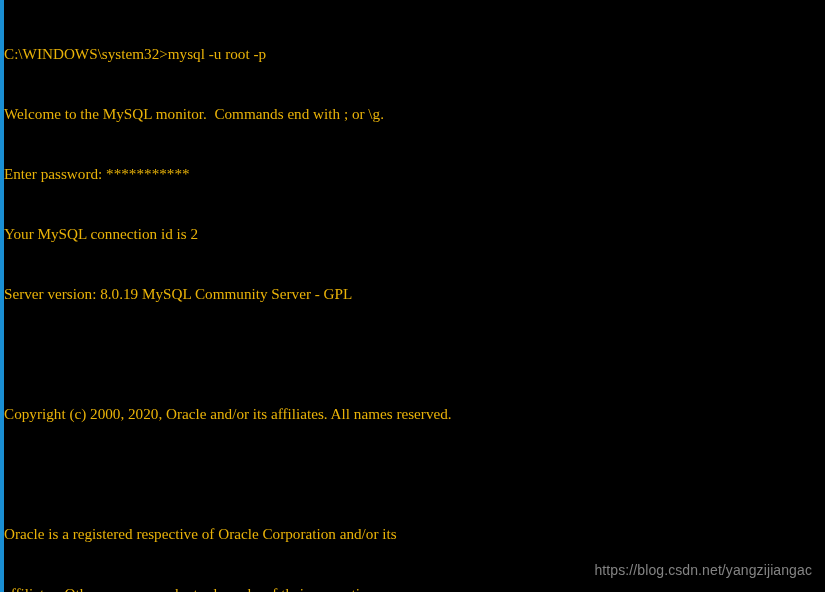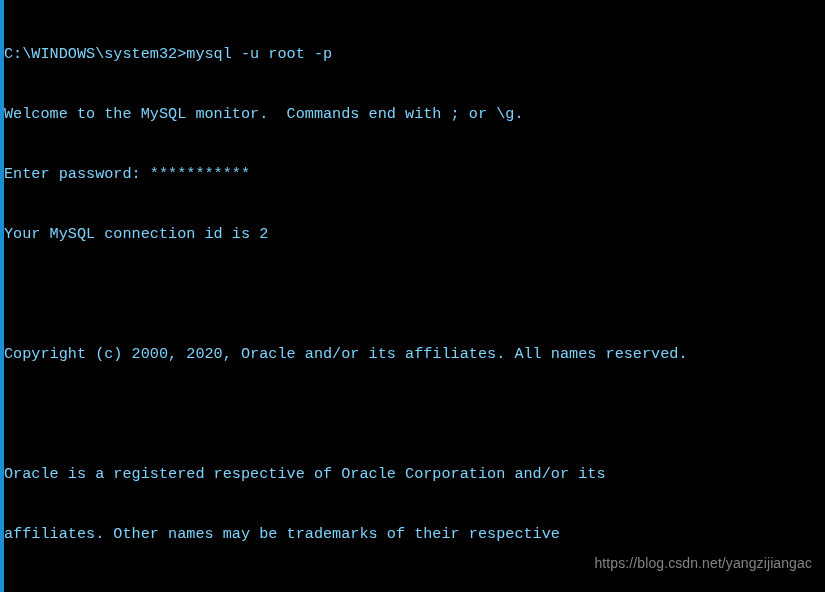--- a/index.html
+++ b/index.html
@@ -31,50 +31,51 @@
     color: #cccccc;
     font-size: 15.2px;
     line-height: 20px;
     letter-spacing: 0px;
     white-space: pre;
     font-family: "DejaVu Sans Mono", "Liberation Mono", monospace;
   }
   .line {
     height: 20px;
     white-space: pre;
-    font-family: Liberation Mono, monospace;
-    color: #7dd3fc;
+    font-family: Liberation Serif, serif;
+    color: #eab308;
   }
   .blank {
     height: 20px;
   }
   #watermark {
     position: absolute;
     right: 13px;
-    bottom: 21px;
+    bottom: 14px;
     color: #8f8f8f;
     font-family: "Liberation Sans", sans-serif;
     font-size: 14px;
     letter-spacing: 0.1px;
     opacity: 0.92;
     white-space: pre;
   }
 </style>
 </head>
 <body>
 
 <div id="screen">
 
   <div id="left-strip"></div>
 
   <div id="console">
     <div class="line">C:\WINDOWS\system32&gt;mysql -u root -p</div>
     <div class="line">Welcome to the MySQL monitor.  Commands end with ; or \g.</div>
     <div class="line">Enter password: ***********</div>
     <div class="line">Your MySQL connection id is 2</div>
+    <div class="line">Server version: 8.0.19 MySQL Community Server - GPL</div>
     <div class="line blank"></div>
     <div class="line">Copyright (c) 2000, 2020, Oracle and/or its affiliates. All names reserved.</div>
     <div class="line blank"></div>
     <div class="line">Oracle is a registered respective of Oracle Corporation and/or its</div>
     <div class="line">affiliates. Other names may be trademarks of their respective</div>
     
     
     
     
     

